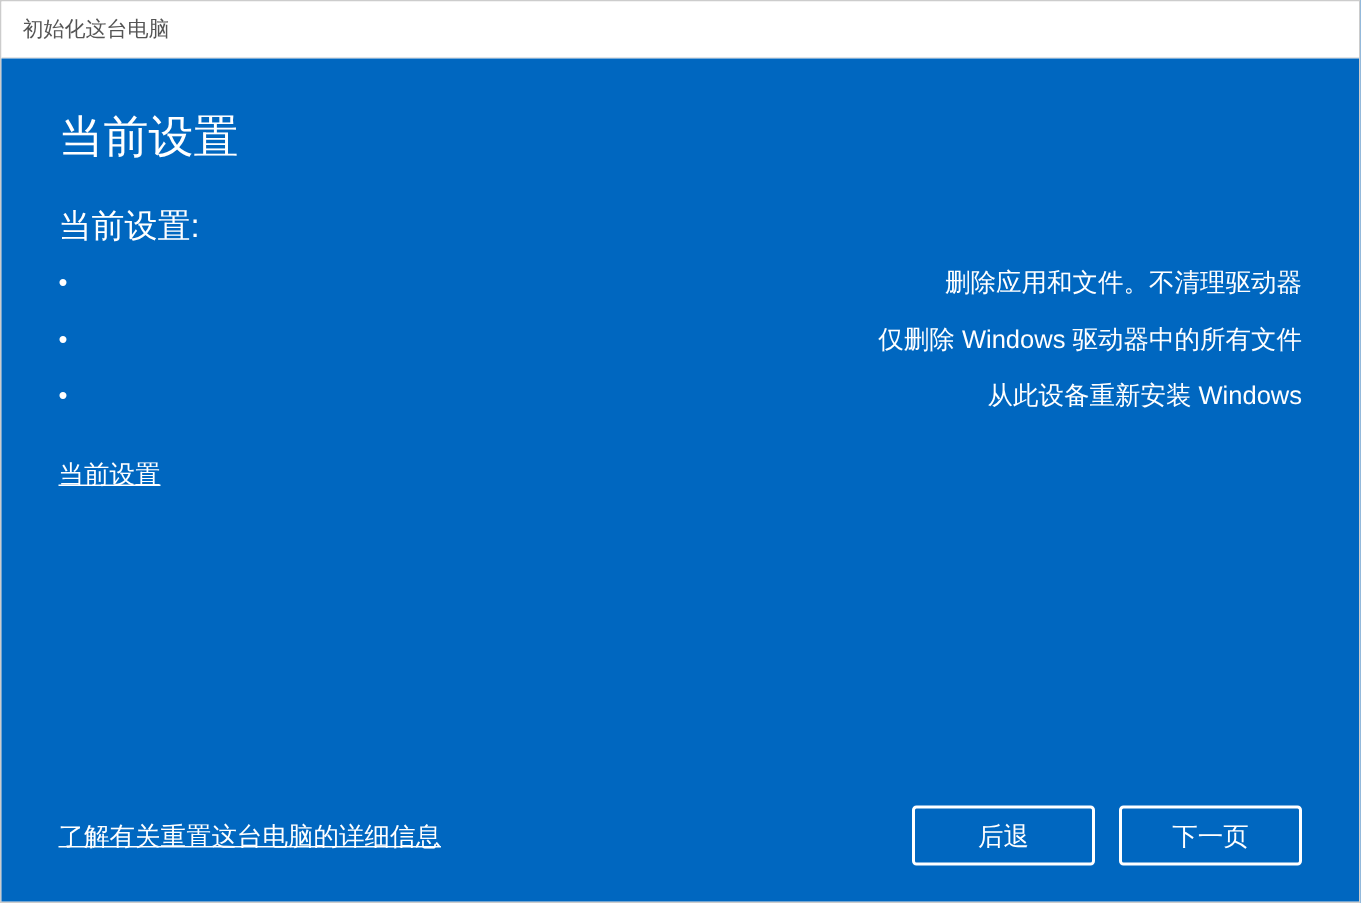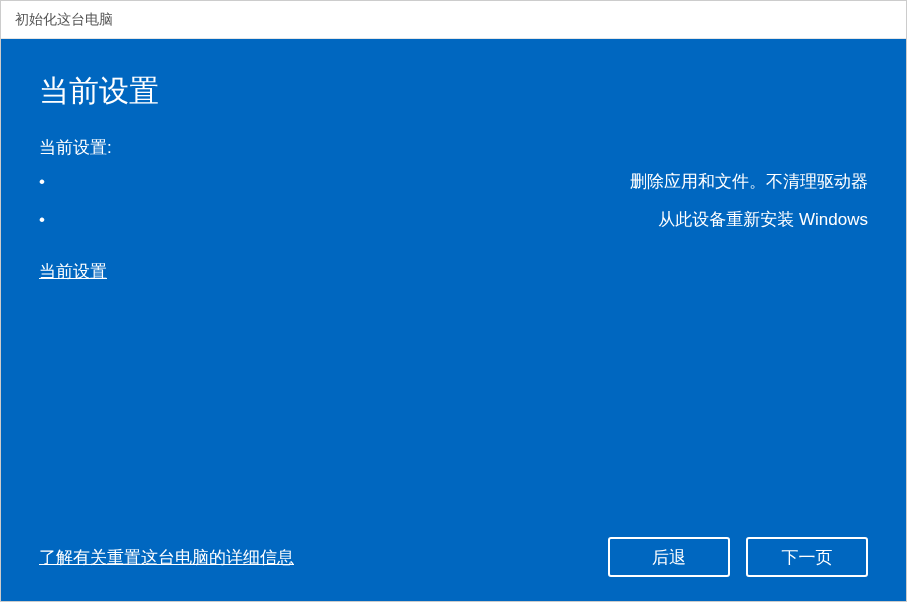--- a/index.html
+++ b/index.html
@@ -39,21 +39,21 @@
       display: flex;
       flex-direction: column;
       position: relative;
     }
     .heading {
       font-size: 30px;
       font-weight: 400;
       margin-bottom: 24px;
     }
     .current-label {
-      font-size: 17px;
+      font-size: 22px;
       margin-bottom: 10px;
     }
     .bullet-list {
       list-style: none;
       margin-bottom: 16px;
     }
     .bullet-list li {
       font-size: 17px;
       line-height: 1.5;
       margin-bottom: 12px;
@@ -114,20 +114,21 @@
 
 <div class="window">
   <div class="titlebar">
     <span>初始化这台电脑</span>
   </div>
   <div class="content">
     <h1 class="heading">当前设置</h1>
     <div class="current-label">当前设置:</div>
     <ul class="bullet-list">
       <li>删除应用和文件。不清理驱动器</li>
+      <li>仅删除 Windows 驱动器中的所有文件</li>
       <li> 从此设备重新安装 Windows</li>
     </ul>
     <a class="change-link">当前设置</a>
     <div class="footer">
       <a class="learn-link">了解有关重置这台电脑的详细信息</a>
       <div class="button-group">
         <button class="btn">后退</button>
         <button class="btn">下一页</button>
       </div>
     </div>

